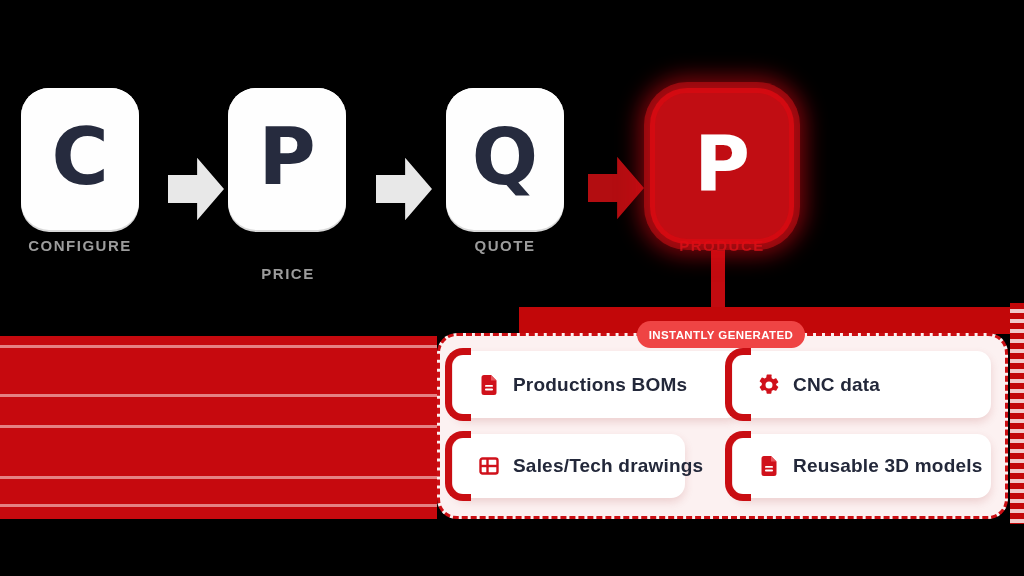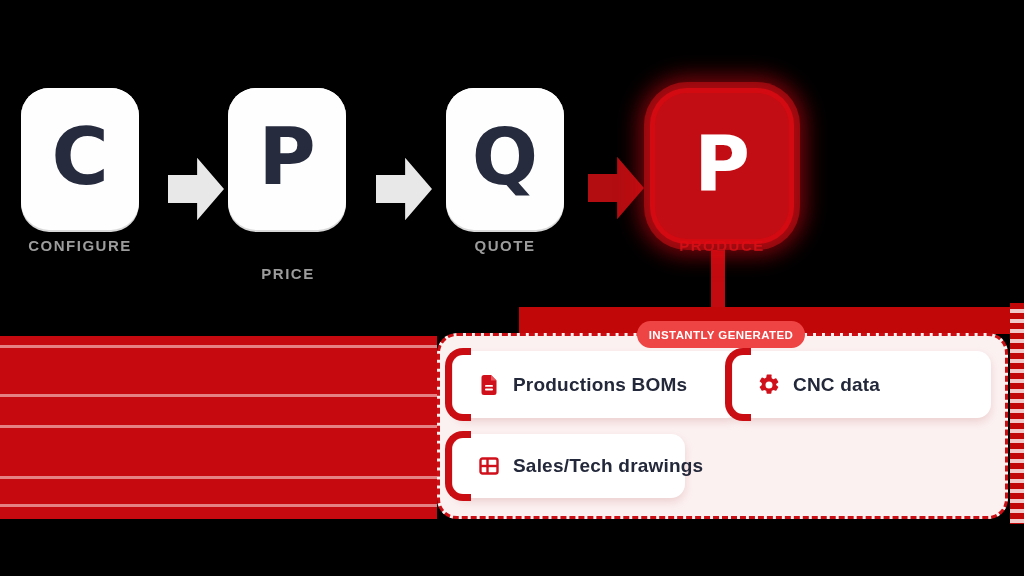--- a/index.html
+++ b/index.html
@@ -159,14 +159,25 @@
     <span class="icon">
       <svg viewBox="0 0 24 24" width="24" height="24" fill="none" stroke="#d0111b" stroke-width="2.4">
           <rect x="3.5" y="4.5" width="17" height="15" rx="2"></rect>
           <line x1="10.5" y1="4.5" x2="10.5" y2="19.5"></line>
           <line x1="3.5" y1="12" x2="20.5" y2="12"></line>
         </svg>
     </span>
     <span class="card-label">Sales/Tech drawings</span>
   </div>
 
+  <div class="card card-4">
+    <span class="icon">
+      <svg viewBox="0 0 24 24" width="24" height="24">
+          <path fill="#d0111b" d="M14 2H7a2.5 2.5 0 0 0-2.5 2.5v15A2.5 2.5 0 0 0 7 22h10a2.5 2.5 0 0 0 2.5-2.5V7.5L14 2z"></path>
+          <path fill="#e8555c" d="M14 2l5.5 5.5H14z"></path>
+          <rect x="8" y="12" width="8" height="1.8" rx=".9" fill="#fff"></rect>
+          <rect x="8" y="15.6" width="8" height="1.8" rx=".9" fill="#fff"></rect>
+        </svg>
+    </span>
+    <span class="card-label">Reusable 3D models</span>
+  </div>
 
 </div>
 
 </body></html>

